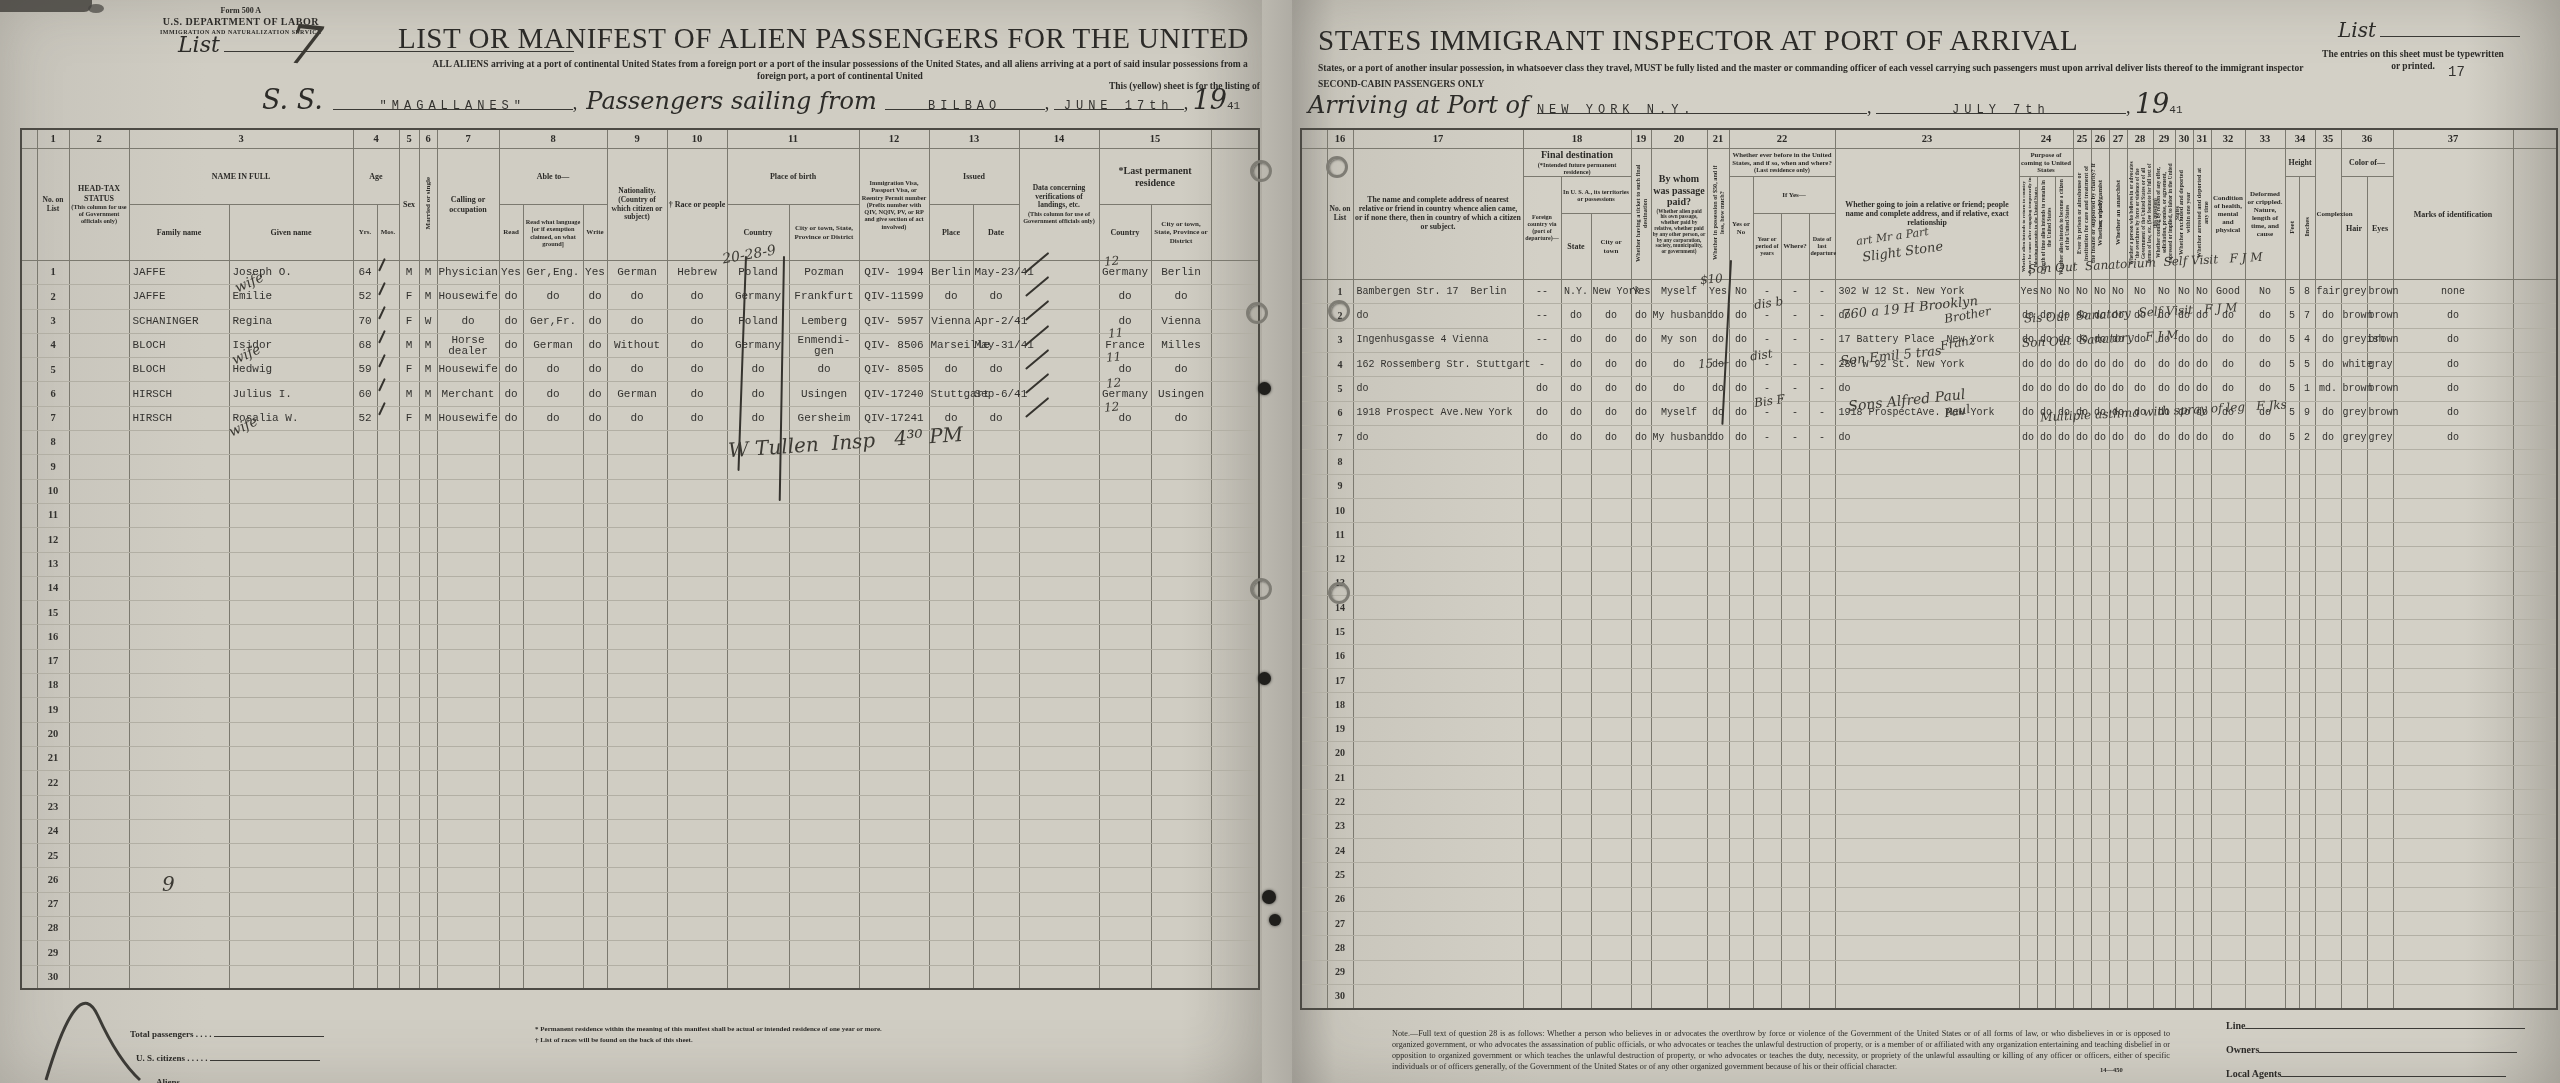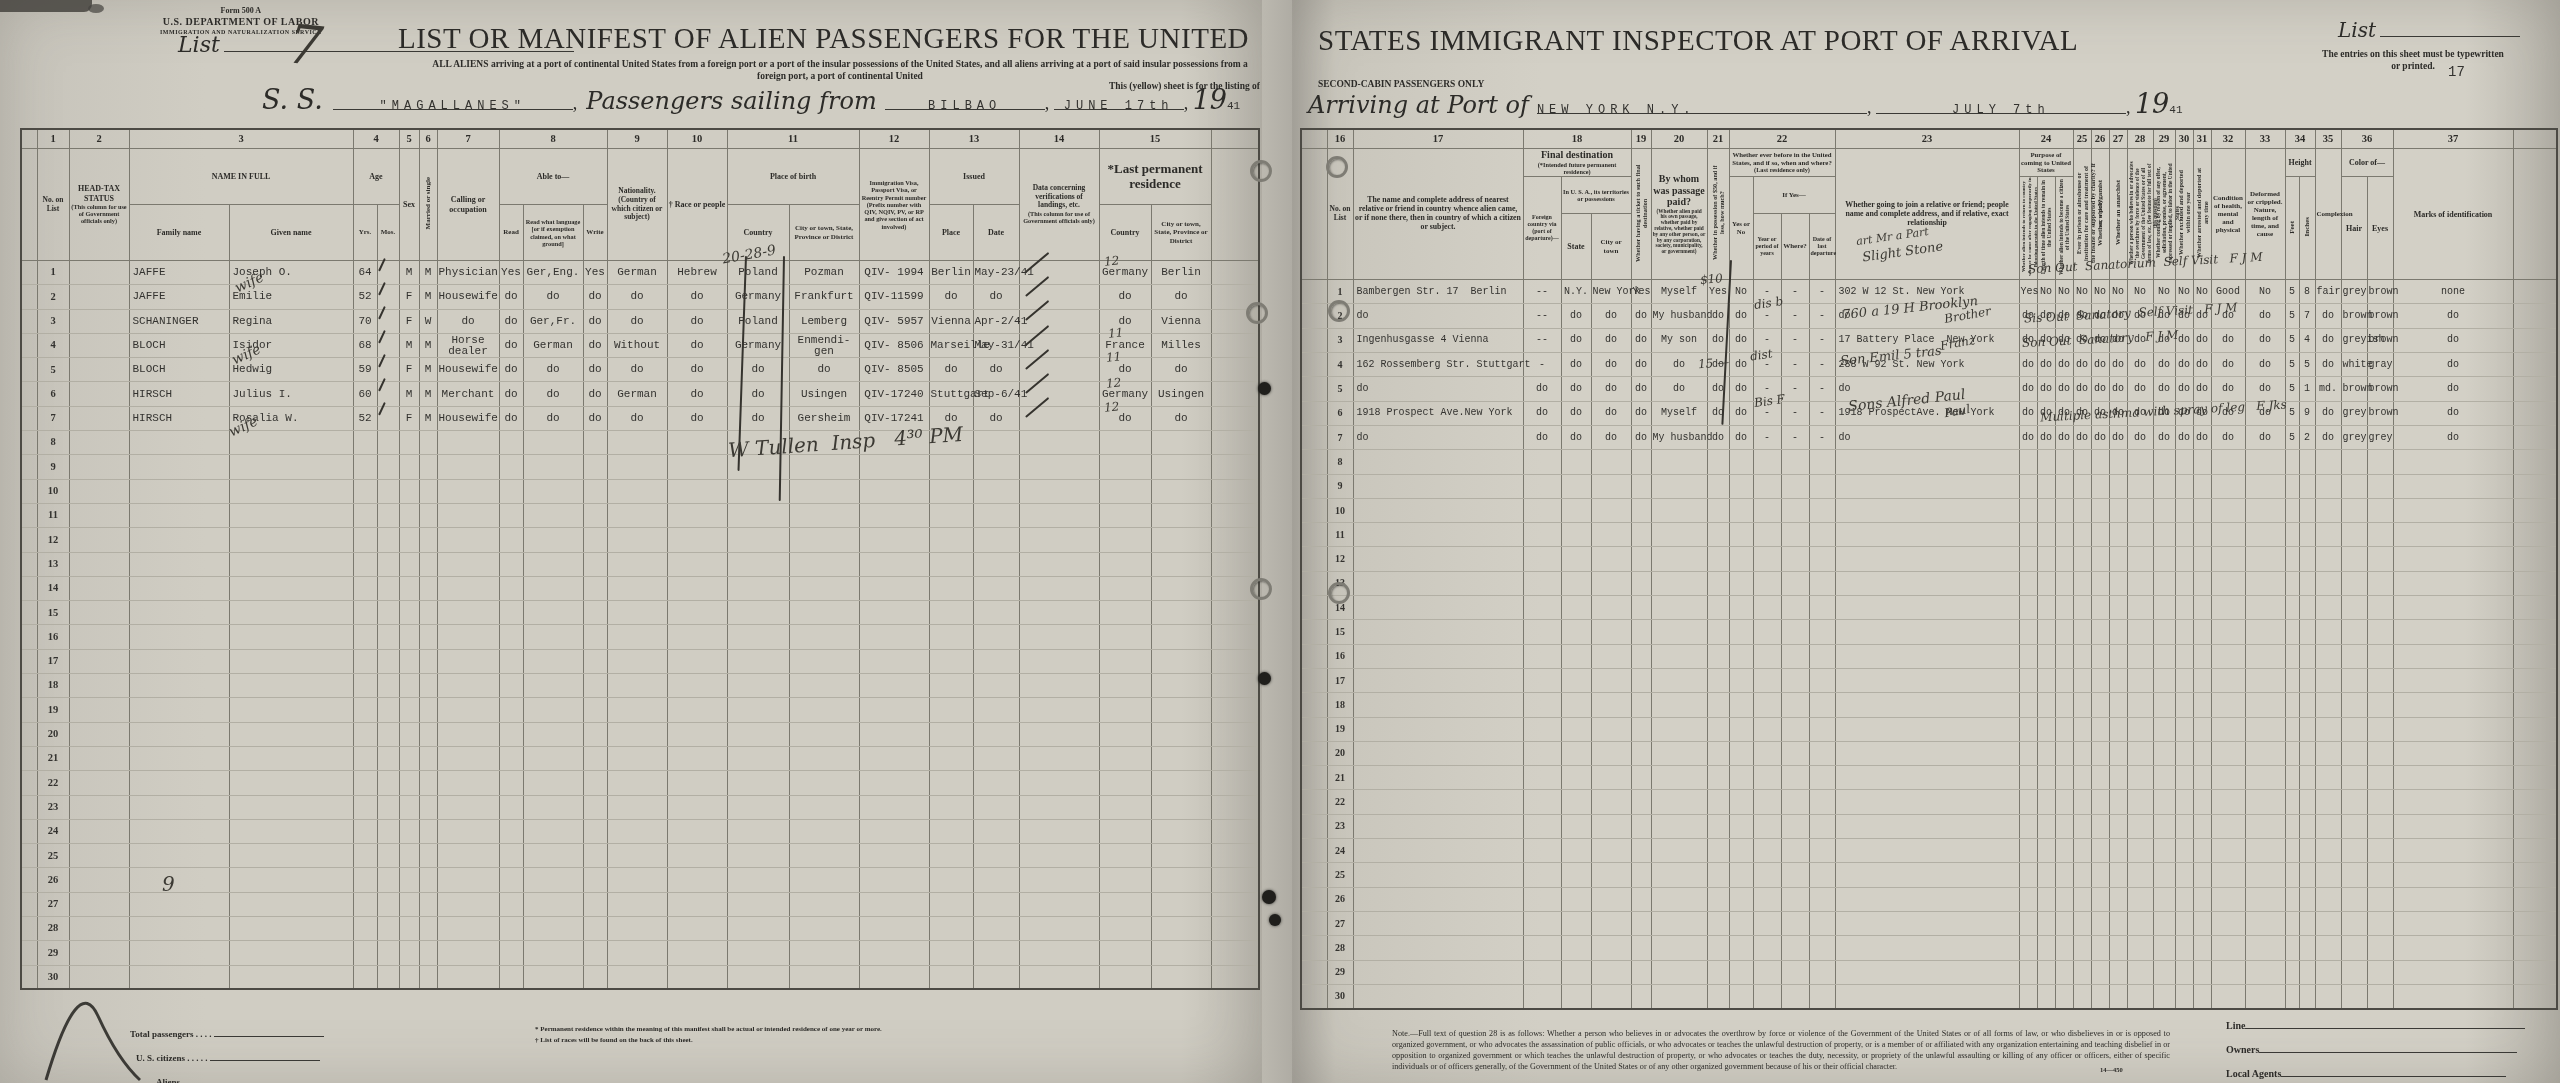--- a/index.html
+++ b/index.html
@@ -88,20 +88,21 @@
     <span class="script" style="font-size:24px;">Passengers sailing from</span>
     <span class="blank-line" style="width:160px;text-align:center;margin-left:8px;"><span class="typed spaced" style="font-size:12px;">BILBAO</span></span>
     <span style="font-size:18px;">,&nbsp;</span>
     <span class="blank-line" style="width:130px;text-align:center;"><span class="typed spaced" style="font-size:12px;">JUNE 17th</span></span>
     <span style="font-size:18px;">,&nbsp;</span>
     <span class="script" style="font-size:27px;">19</span>
     <span class="typed" style="font-size:11px;">41</span>
   </div>
 
   <div class="abs big-title" style="left:1318px;top:24px;">STATES IMMIGRANT INSPECTOR AT PORT OF ARRIVAL</div>
+  <div class="abs sub" style="left:1318px;top:62px;width:1160px;">States, or a port of another insular possession, in whatsoever class they travel, MUST be fully listed and the master or commanding officer of each vessel carrying such passengers must upon arrival deliver lists thereof to the immigrant inspector</div>
   <div class="abs sub" style="left:1318px;top:78px;">SECOND-CABIN PASSENGERS ONLY</div>
 
   <div class="abs" style="left:2338px;top:18px;">
     <span class="script" style="font-size:20px;">List</span>
     <span class="blank-line" style="width:140px;"></span>
   </div>
   <div class="abs sub" style="left:2318px;top:48px;width:190px;text-align:center;">The entries on this sheet must be typewritten or printed.</div>
   <div class="abs typed" style="left:2448px;top:64px;font-size:14px;">17</div>
 
   <div class="abs shipline" style="left:1308px;top:88px;">
@@ -176,21 +177,21 @@
         <td colspan="3">Able to—</td>
         <td rowspan="2" style="font-size:7.5px;">Nationality. (Country of which citizen or subject)</td>
         <td rowspan="2">† Race or people</td>
         <td colspan="2">Place of birth</td>
         <td rowspan="2" style="font-size:6.3px;">Immigration Visa, Passport Visa, or Reentry Permit number (Prefix number with QIV, NQIV, PV, or RP and give section of act involved)</td>
         <td colspan="2">Issued</td>
         <td rowspan="2">
           <span class="hmain" style="font-size:7.5px;">Data concerning verifications of landings, etc.</span>
           <span class="hnote">(This column for use of Government officials only)</span>
         </td>
-        <td colspan="2" style="font-size:13px;">*Last permanent residence</td>
+        <td colspan="2" style="font-size:10px;">*Last permanent residence</td>
         <td rowspan="2"></td>
       </tr>
       <tr style="height:56px;">
         <td>Family name</td>
         <td>Given name</td>
         <td style="font-size:7px;">Yrs.</td>
         <td style="font-size:7px;">Mos.</td>
         <td style="font-size:7px;">Read</td>
         <td style="font-size:6.3px;">Read what language [or if exemption claimed, on what ground]</td>
         <td style="font-size:7px;">Write</td>

